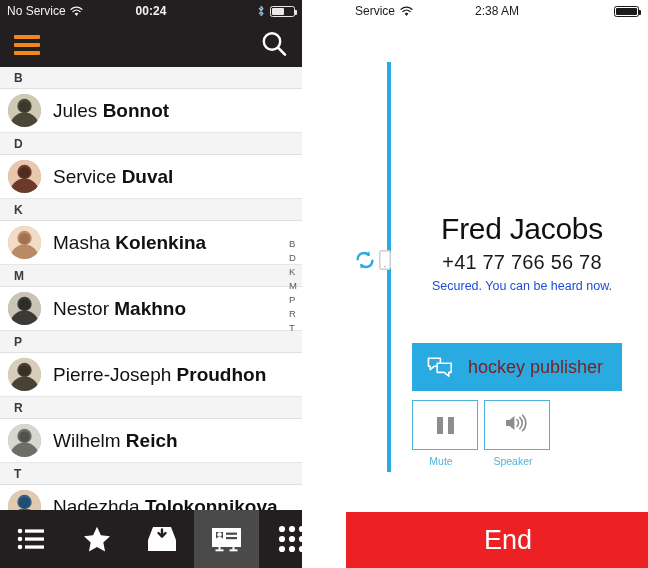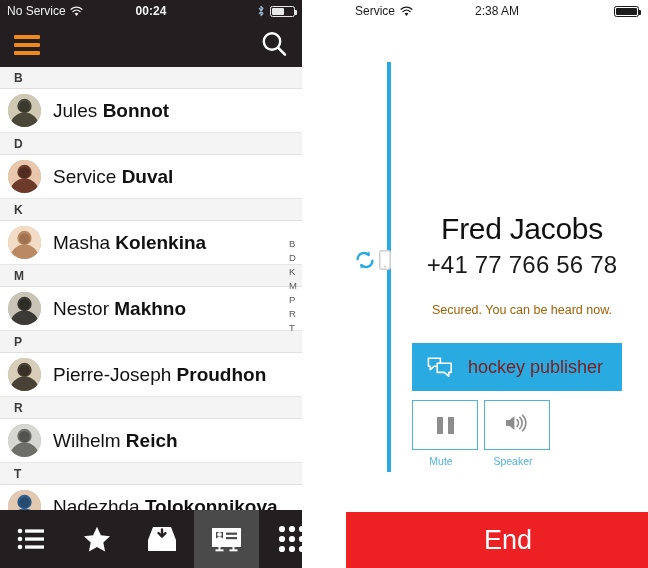--- a/index.html
+++ b/index.html
@@ -277,29 +277,29 @@
     top: 190px;
     text-align: center;
   }
   .callee-name {
     font-size: 30px;
     color: #101010;
     letter-spacing: -0.3px;
     line-height: 1.1;
   }
   .callee-number {
-    font-size: 24px;
+    font-size: 20px;
     color: #1a1a1a;
     margin-top: 6px;
     letter-spacing: 0.2px;
   }
   .callee-status {
     font-size: 12.5px;
-    color: #a16207;
-    margin-top: 24px;
+    color: #1d4ed8;
+    margin-top: 5px;
   }
 
   .sas-banner {
     position: absolute;
     left: 66px;
     right: 26px;
     top: 321px;
     height: 48px;
     background: #29abe2;
     display: flex;

